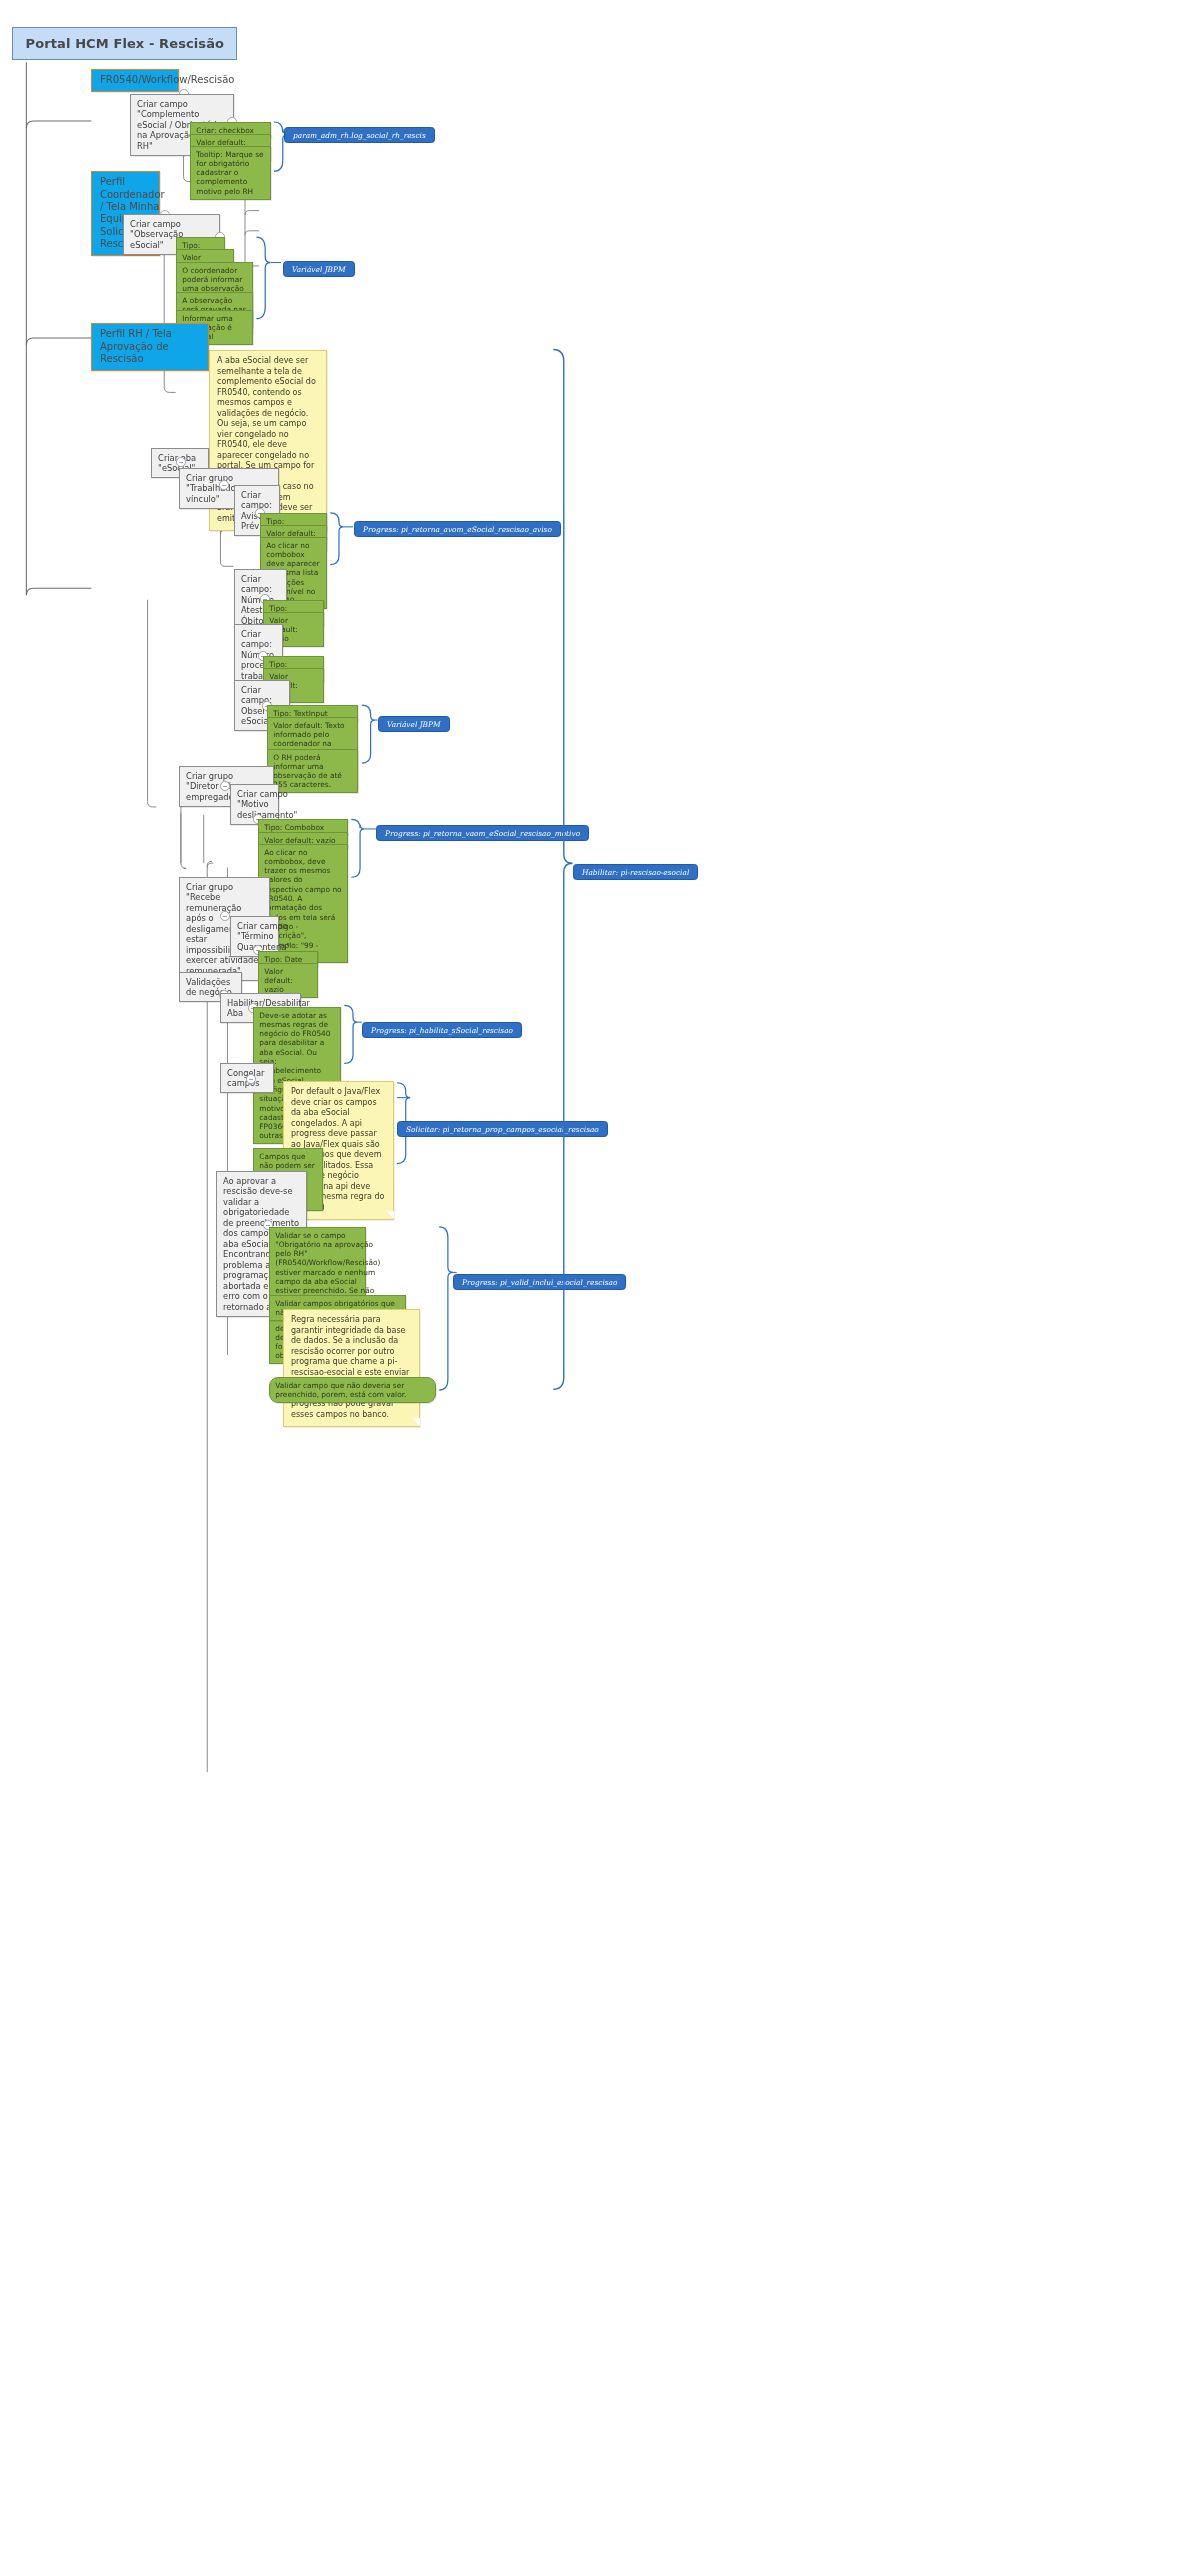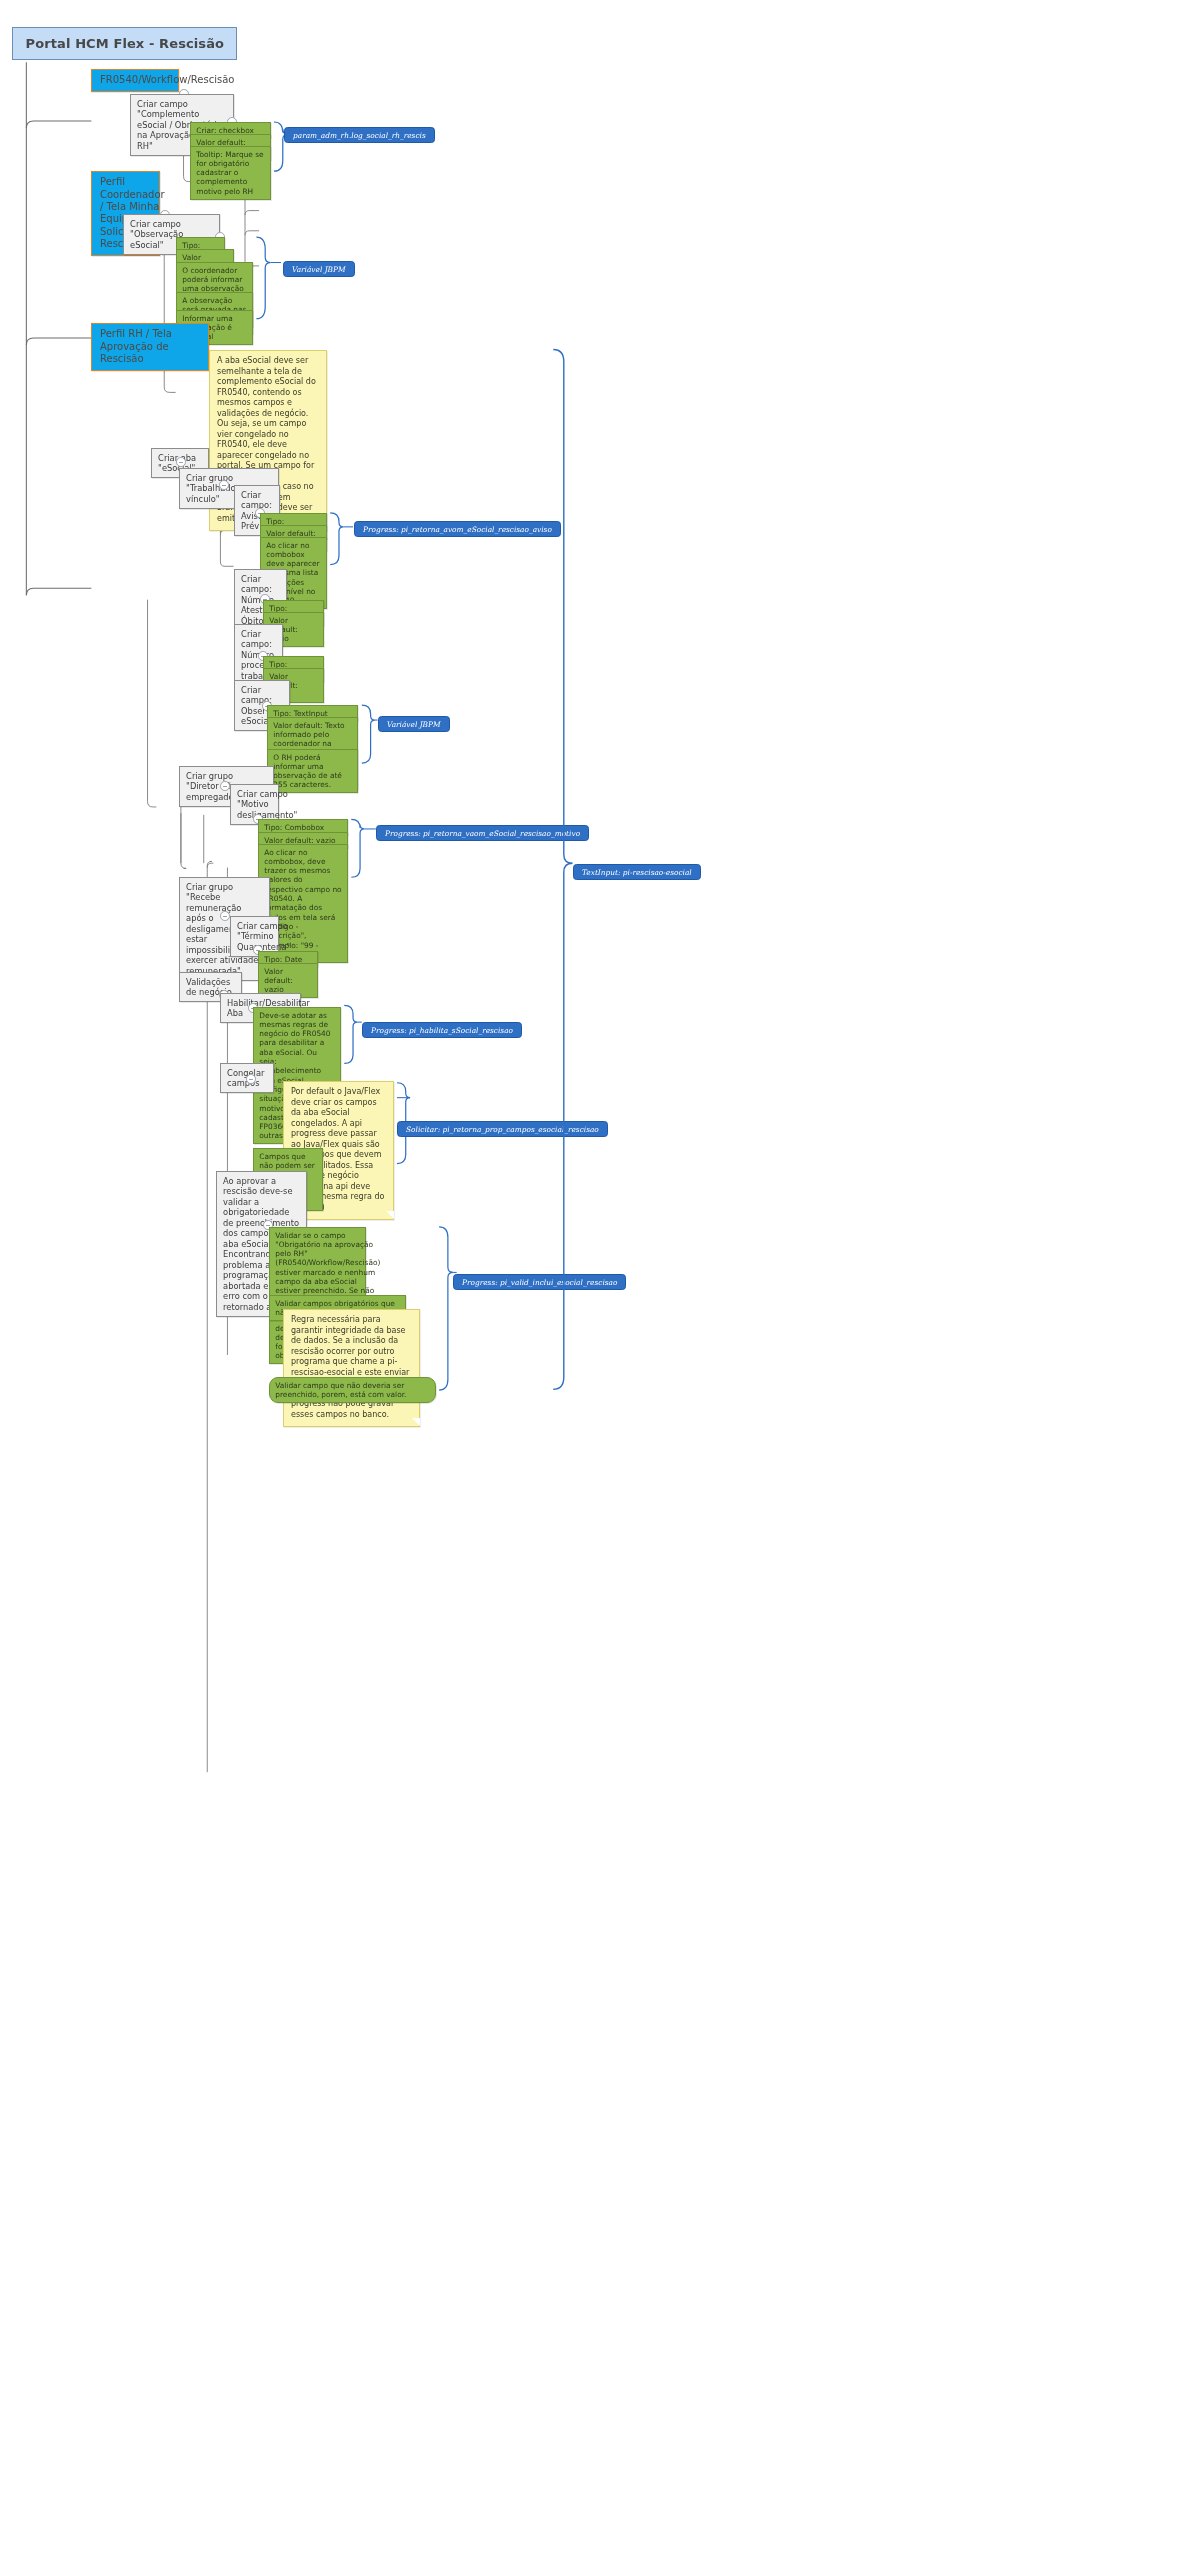--- a/index.html
+++ b/index.html
@@ -406,17 +406,17 @@
 </svg>
 <div class="node pill" style="left:453px; top:1254px;">
   <span class="txt">Progress: pi_valid_inclui_esocial_rescisao</span>
 </div>
 
 <svg class="links" viewBox="0 0 1371 2933" width="1204" height="2576">
   <path d="M630 375 q12 0 12 14 L642 950 q0 10 10 10 q-10 0 -10 10 L642 1545 q0 14 -12 14" fill="none" stroke="#2f6fc4" stroke-width="1.6"></path>
   <path d="M652 960 L652 960" stroke="#2f6fc4" stroke-width="1.2" fill="none"></path>
 </svg>
 <div class="node pill" style="left:573px; top:844px;">
-  <span class="txt">TextInput: pi-rescisao-esocial</span>
+  <span class="txt">Habilitar: pi-rescisao-esocial</span>
 </div>
 
 </div>
 
 
 </body></html>

